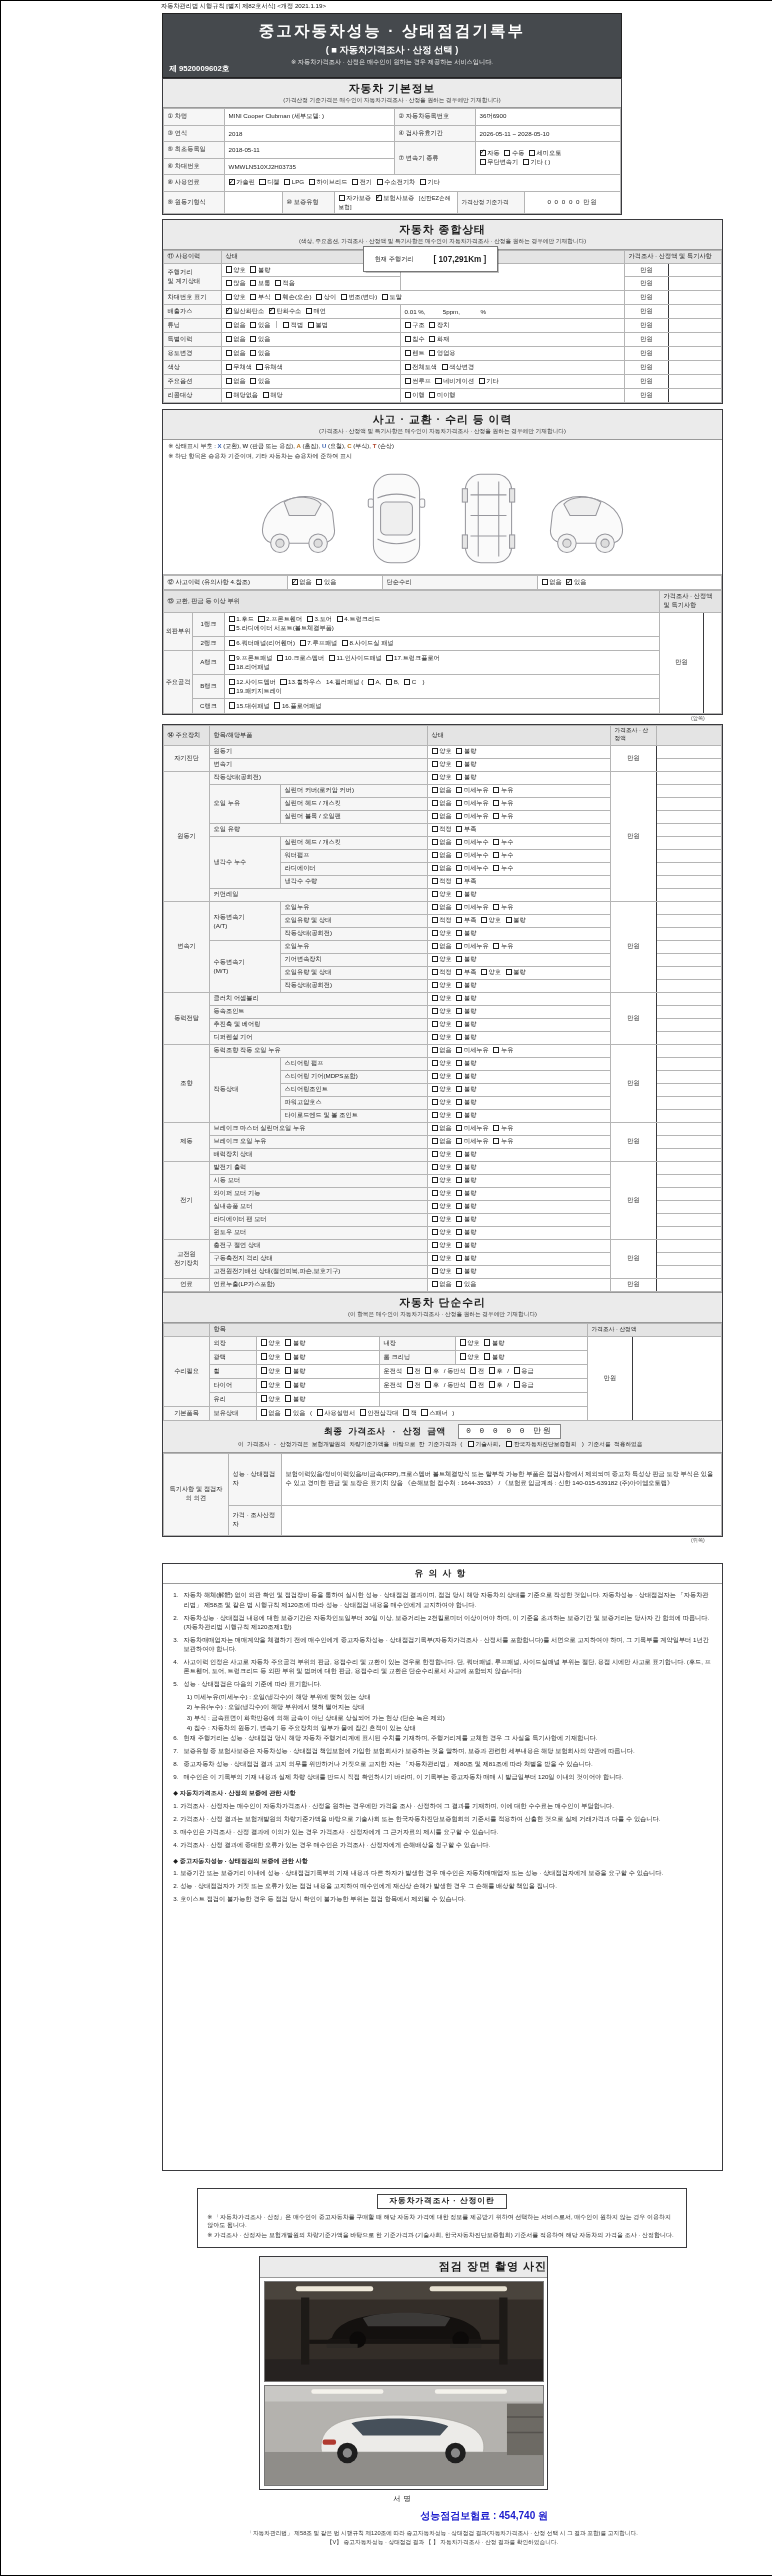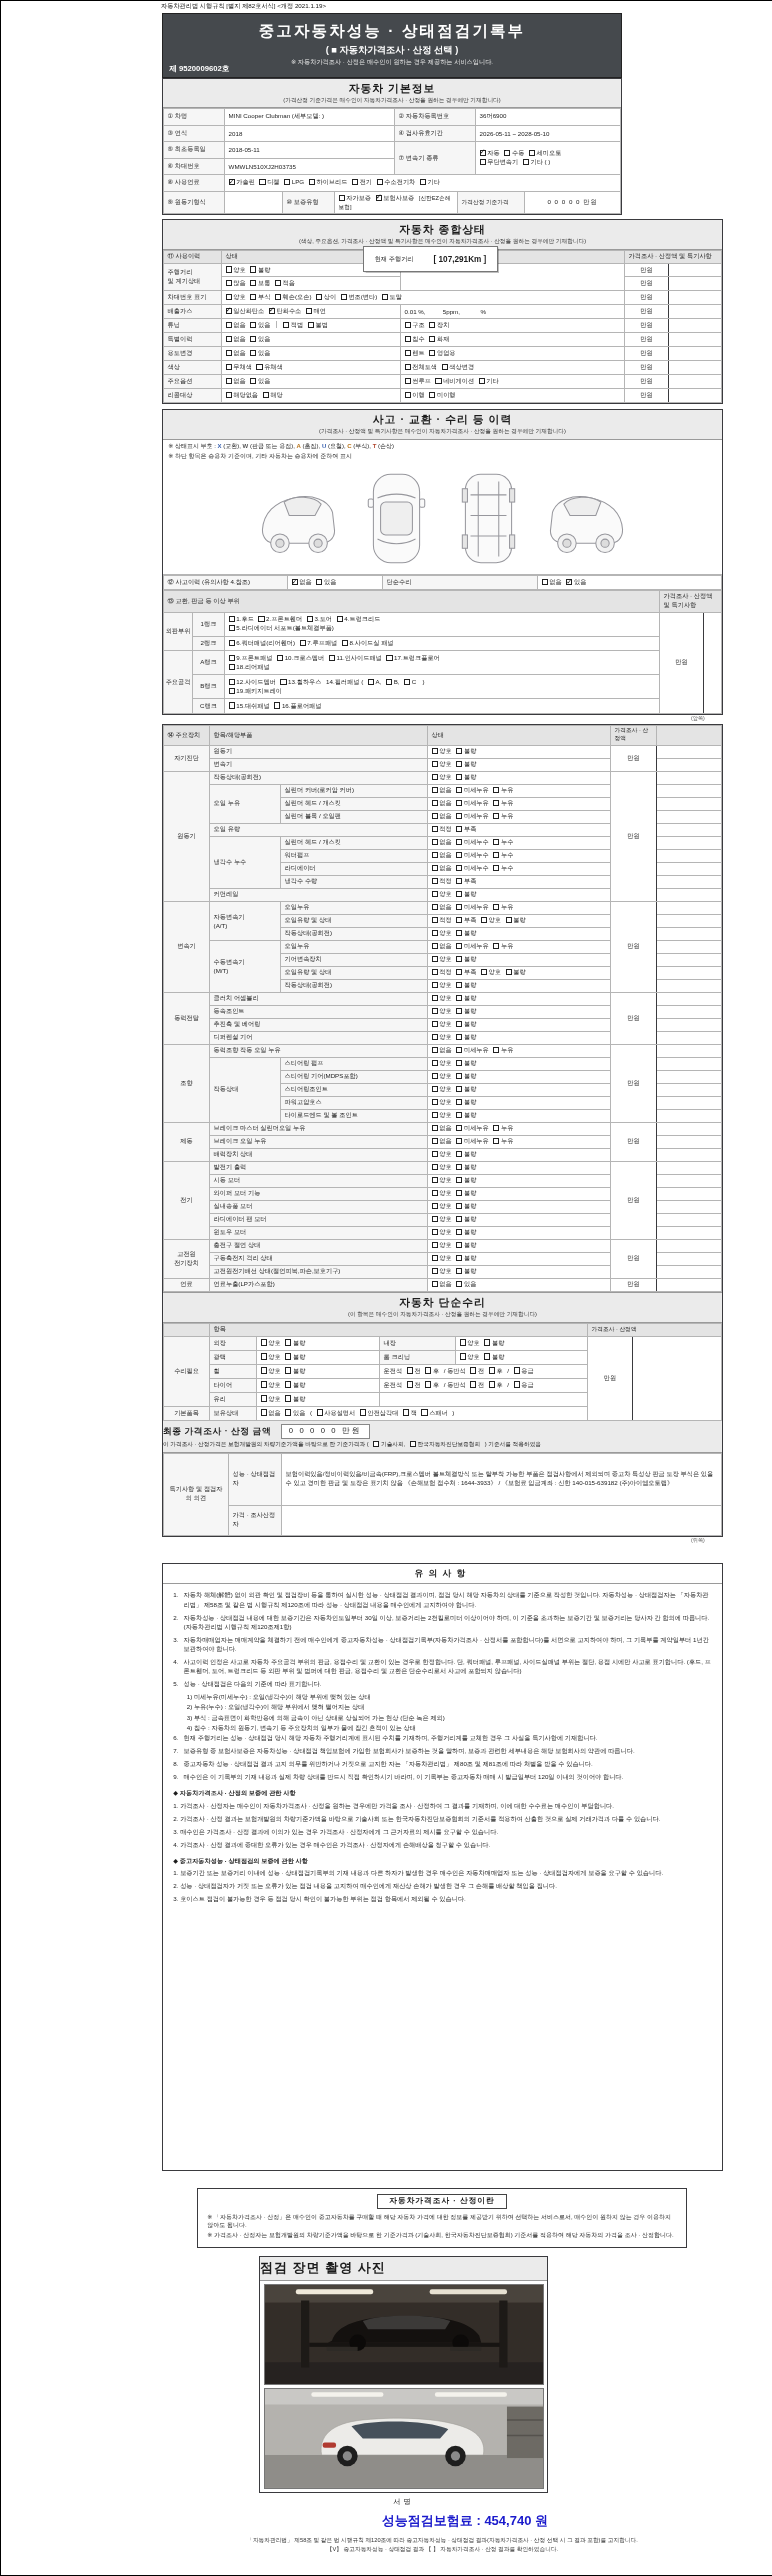--- a/index.html
+++ b/index.html
@@ -27,41 +27,41 @@
   .cb.on::after{content:"✓";position:absolute;left:-1px;top:-3.6px;font-size:7.2px;font-weight:bold;color:#111;}
   .vdiv{display:inline-block;width:0;border-left:0.5px solid #b5b5b5;height:7.7px;margin:0 6.2px 0 1px;vertical-align:-1.5px;}
   .pre{white-space:pre;}
   .legend{padding:2.6px 5.2px 1px;font-size:6px;}
   .legend2{padding:0 5.2px 2.6px;font-size:6px;}
   .diagrams{display:flex;justify-content:center;gap:14.4px;padding:4.1px 0 5.2px;border-bottom:0.5px solid #b5b5b5;}
   .mile{position:absolute;left:200px;top:26px;width:133px;height:24px;background:#fff;border:0.5px solid #777;
         box-shadow:0.5px 0.5px 1px rgba(0,0,0,.25);z-index:5;display:flex;align-items:center;justify-content:center;font-size:6.2px;}
   .mile b{font-size:8.2px;margin-left:20px;}
   .marker{margin-left:690px;font-size:5.2px;color:#555;}
-  .finalband{background:#ebebeb;border-bottom:0.5px solid #9a9a9a;padding:3.1px 0 2.6px;}
+  .finalband{background:#ebebeb;border-bottom:0.5px solid #9a9a9a;text-align:center;padding:3.1px 0 2.6px;font-family:Liberation Mono, monospace;}
   .finalband .fl{font-size:8.8px;font-weight:bold;letter-spacing:0.5px;}
   .finalband .fv{display:inline-block;border:0.5px solid #888;background:#fff;padding:1.5px 7.2px;margin-left:7.2px;font-size:7.7px;letter-spacing:2.1px;}
   .finalband .fn{font-size:5.7px;margin-top:2.1px;}
   .notices{margin-left:161px;margin-top:19.6px;width:561px;border:1px solid #3a3a3e;box-sizing:border-box;min-height:608px;}
   .notices .nt{font-size:8.8px;font-weight:bold;text-align:center;letter-spacing:5.2px;border-bottom:0.5px solid #9a9a9a;padding:3.6px 0;background:#fff;}
   .notices .nbody{padding:6.2px 10.3px 7.2px;font-size:6.2px;line-height:9.3px;}
   .ni{display:flex;margin-bottom:3.6px;}
   .ni .nn{width:10.3px;flex:none;}
   .nsub{margin:1px 0 1px 13.4px;}
   .nsec{font-weight:bold;margin:7.2px 0 3.1px;}
   .pricing{margin-left:196px;margin-top:16.5px;width:490px;border:1px solid #3a3a3e;box-sizing:border-box;padding:5.2px 9.3px 6.2px;}
   .pricing .pt{text-align:center;margin-bottom:4.1px;}
   .pricing .pt span{display:inline-block;border:0.5px solid #444;padding:1.5px 11.3px;font-size:7.7px;font-weight:bold;letter-spacing:1px;}
   .pricing p{margin:1.5px 0;font-size:6px;line-height:8.2px;}
   .photobox{margin-left:258px;margin-top:8.2px;width:289px;border:1px solid #3a3a3e;box-sizing:border-box;}
-  .photobox .pht{background:#ebebeb;border-bottom:0.5px solid #9a9a9a;text-align:left;font-size:13px;font-weight:bold;letter-spacing:1px;padding:2.6px 0;}
+  .photobox .pht{background:#ebebeb;border-bottom:0.5px solid #9a9a9a;text-align:right;font-size:11px;font-weight:bold;letter-spacing:1px;padding:2.6px 0;}
   .photo{display:block;margin:3.1px auto;border:0.5px solid #777;}
   .sig{margin-left:258px;width:289px;margin-top:4.1px;}
   .sig .sname{text-align:center;font-size:7.2px;letter-spacing:3.1px;}
-  .sig .fee{text-align:right;font-size:13px;font-weight:bold;color:#1a1acc;margin-top:4.1px;}
+  .sig .fee{text-align:right;font-size:10px;font-weight:bold;color:#1a1acc;margin-top:4.1px;}
   .footer{margin-left:161px;width:561px;margin-top:6.2px;text-align:center;font-size:5.7px;color:#333;line-height:8.8px;}
   .small{font-size:5.7px;}
 </style>
 </head>
 <body>
 
 <div class="page">
 
   <div class="top-note">자동차관리법 시행규칙 [별지 제82호서식] &lt;개정 2021.1.19&gt;</div>
 

